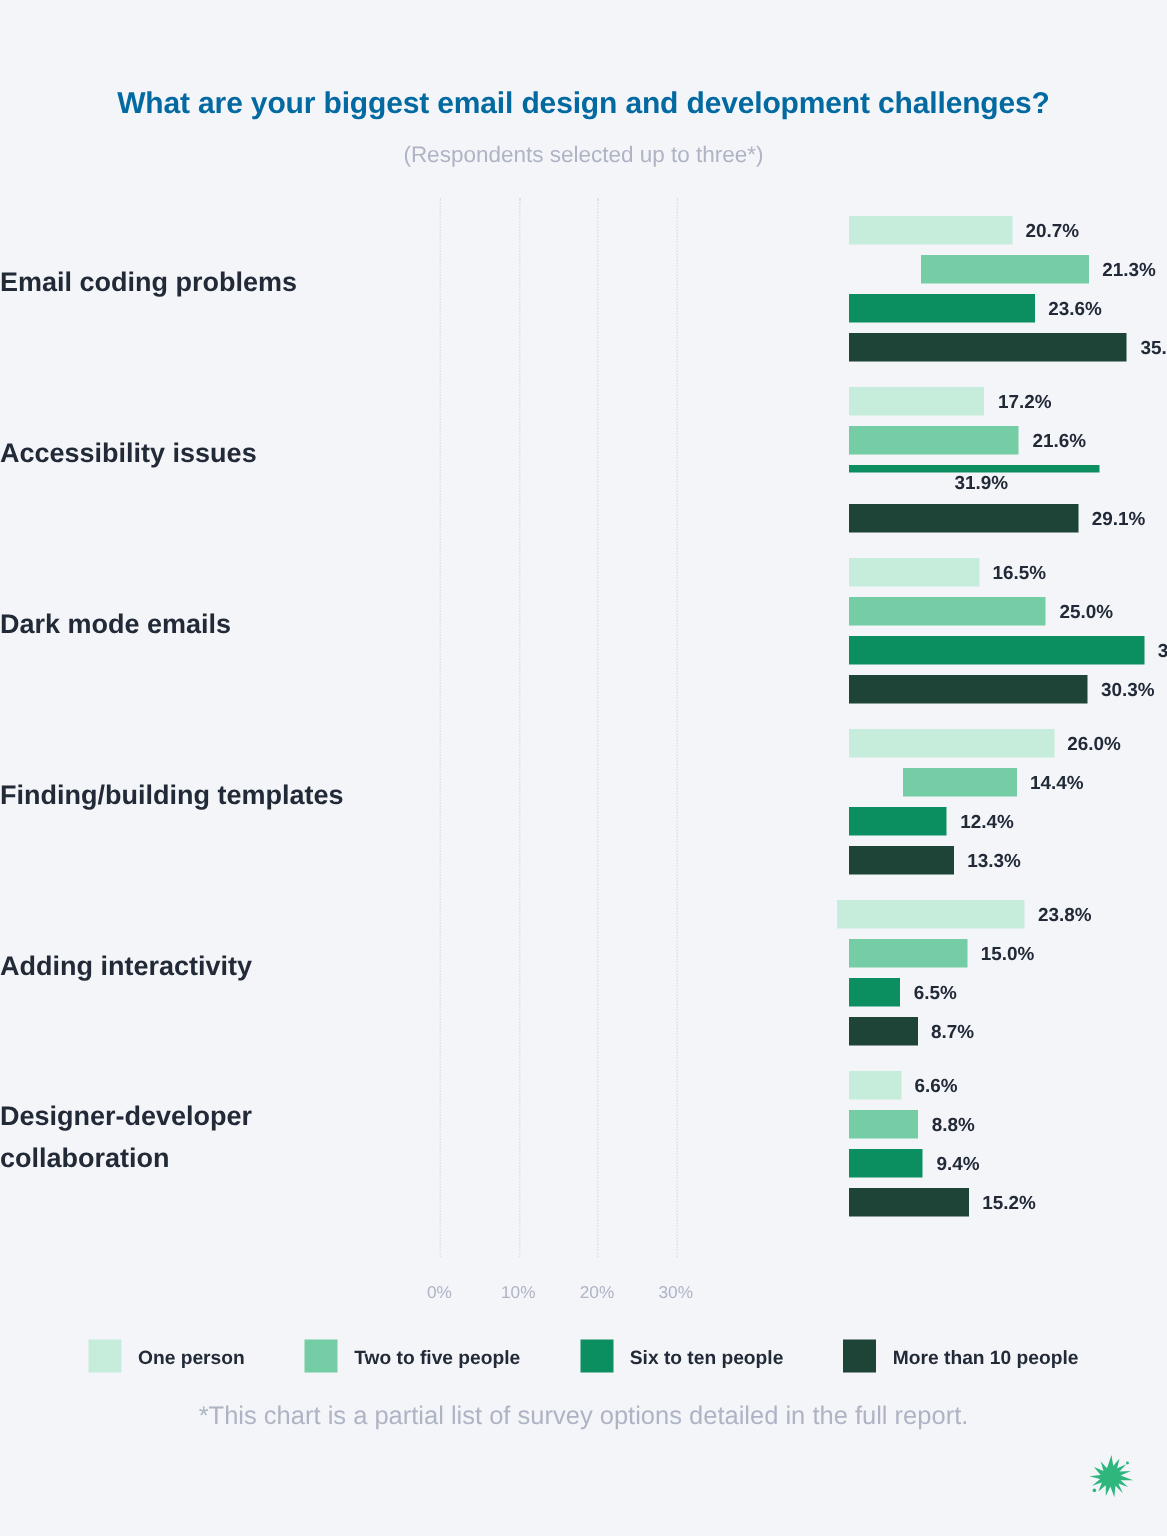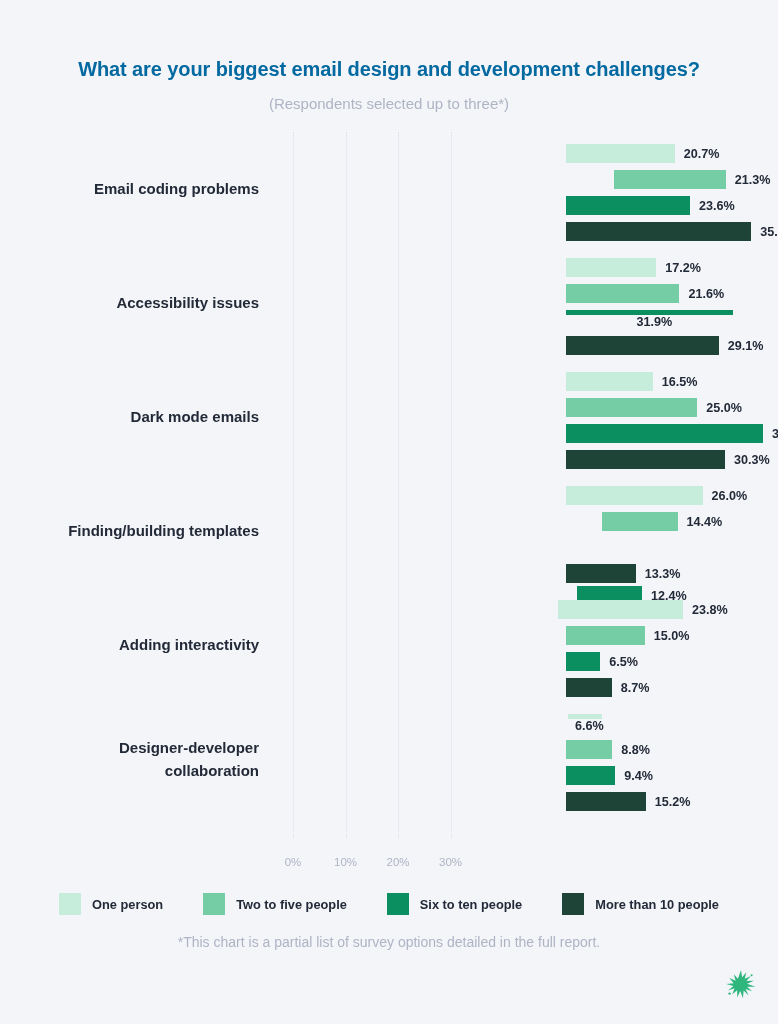--- a/index.html
+++ b/index.html
@@ -80,22 +80,22 @@
     position: relative;
     height: 114px;
     display: flex;
     align-items: center;
   }
 
   .group-label {
     width: 273px;
     padding-right: 14px;
     box-sizing: border-box;
-    text-align: right;
-    font-size: 15px;
+    text-align: left;
+    font-size: 18px;
     font-weight: bold;
     color: #222a38;
     line-height: 1.55;
     white-space: pre-line;
   }
 
   .bars {
     position: relative;
     flex: 1;
     height: 114px;
@@ -165,21 +165,21 @@
     white-space: nowrap;
   }
 
   
   .footnote {
     position: absolute;
     left: 0;
     top: 934px;
     width: 778px;
     text-align: center;
-    font-size: 14px;
+    font-size: 17px;
     color: #aeb4c4;
   }
 
   
   .logo {
     position: absolute;
     left: 722px;
     top: 967px;
     width: 38px;
     height: 38px;
@@ -270,21 +270,21 @@
           <div class="group-label">Finding/building templates</div>
           <div class="bars">
             <div class="bar-row" style="top: 12px; left: 293px;">
               <div class="bar" style="width: 136.5px; background: rgb(198, 236, 219);"></div>
               <span class="bar-value">26.0%</span>
             </div>
             <div class="bar-row" style="top: 38px; left: 293px; padding-left: 36px;">
               <div class="bar" style="width: 75.6px; background: rgb(116, 205, 164);"></div>
               <span class="bar-value">14.4%</span>
             </div>
-            <div class="bar-row" style="top: 64px; left: 304px; margin-top: 48px;">
+            <div class="bar-row" style="top: 64px; left: 293px;">
               <div class="bar" style="width: 65.1px; background: rgb(12, 143, 96);"></div>
               <span class="bar-value">12.4%</span>
             </div>
             <div class="bar-row" style="top: 90px; left: 293px;">
               <div class="bar" style="width: 69.825px; background: rgb(29, 68, 54);"></div>
               <span class="bar-value">13.3%</span>
             </div>
           </div>
         </div>
         <div class="group">
@@ -305,21 +305,21 @@
             <div class="bar-row" style="top: 90px; left: 293px;">
               <div class="bar" style="width: 45.675px; background: rgb(29, 68, 54);"></div>
               <span class="bar-value">8.7%</span>
             </div>
           </div>
         </div>
         <div class="group">
           <div class="group-label">Designer-developer
 collaboration</div>
           <div class="bars">
-            <div class="bar-row" style="top: 12px; left: 293px; flex-direction: column;">
+            <div class="bar-row" style="top: 12px; left: 293px;">
               <div class="bar" style="width: 34.65px; background: rgb(198, 236, 219);"></div>
               <span class="bar-value">6.6%</span>
             </div>
             <div class="bar-row" style="top: 38px; left: 293px;">
               <div class="bar" style="width: 46.2px; background: rgb(116, 205, 164);"></div>
               <span class="bar-value">8.8%</span>
             </div>
             <div class="bar-row" style="top: 64px; left: 293px;">
               <div class="bar" style="width: 49.35px; background: rgb(12, 143, 96);"></div>
               <span class="bar-value">9.4%</span>

